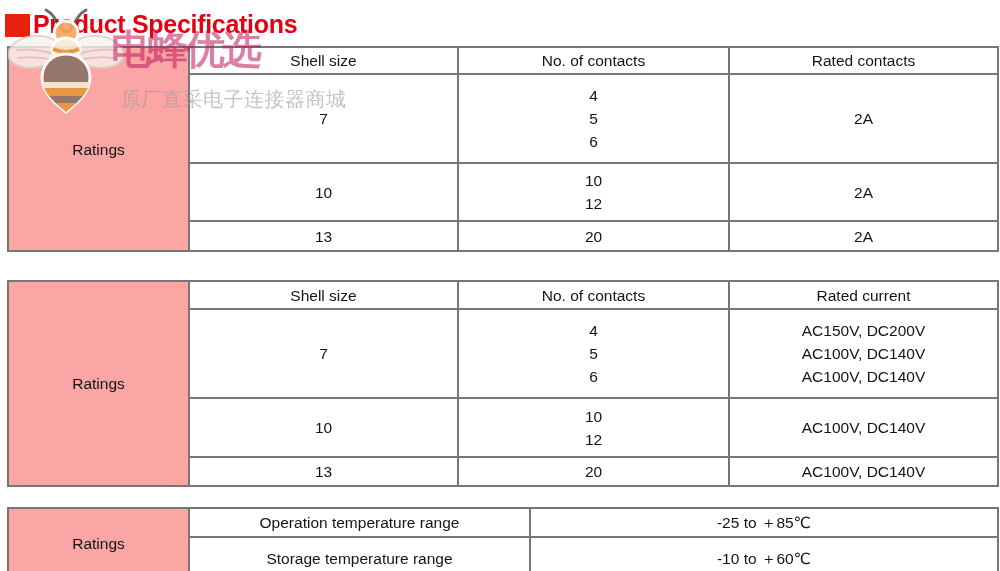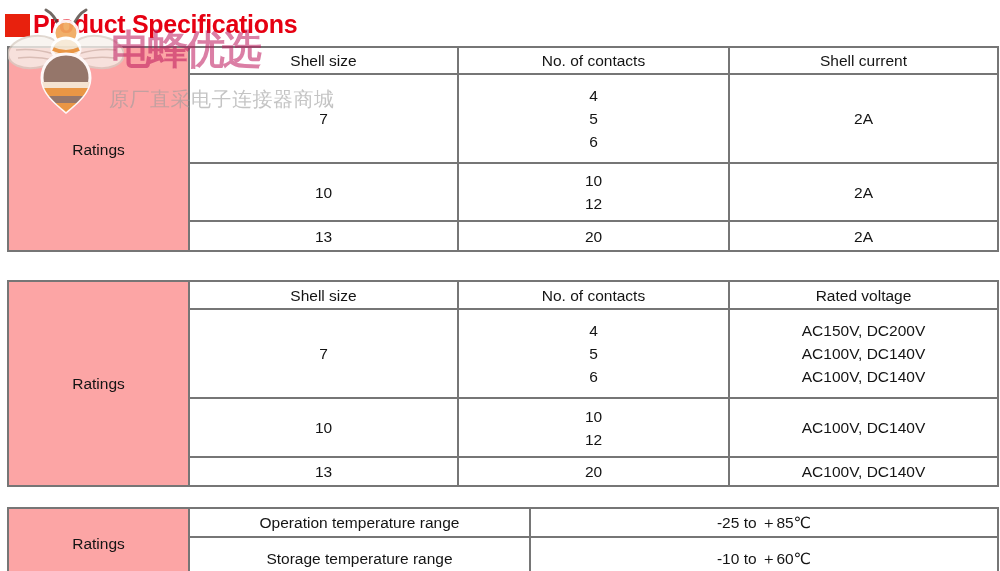--- a/index.html
+++ b/index.html
@@ -8,21 +8,21 @@
 
   
   .title-row{position:absolute;left:5px;top:11px;display:flex;align-items:flex-start;z-index:2;}
   .title-bullet{width:25px;height:23px;background:#e8210d;margin-top:3px;flex:0 0 auto;}
   .title-text{margin-left:3px;font-size:25px;font-weight:bold;color:#e60012;letter-spacing:-0.3px;line-height:27px;white-space:nowrap;}
 
   
   .watermark{position:absolute;left:0;top:0;z-index:6;pointer-events:none;}
   .wm-bee{position:absolute;left:8px;top:6px;opacity:0.92;}
   .wm-brand{position:absolute;left:111px;top:22px;font-size:40px;font-weight:bold;color:#be185d;opacity:0.55;letter-spacing:-3px;white-space:nowrap;}
-  .wm-tagline{position:absolute;left:109px;top:86px;font-size:20px;color:#9d9d9d;opacity:0.60;letter-spacing:0.5px;white-space:nowrap;}
+  .wm-tagline{position:absolute;left:121px;top:86px;font-size:20px;color:#9d9d9d;opacity:0.60;letter-spacing:0.5px;white-space:nowrap;}
 
   
   table.spec{position:absolute;left:7px;border-collapse:collapse;table-layout:fixed;width:990px;z-index:1;}
   table.spec td{border:2px solid #767676;text-align:center;vertical-align:middle;
     font-size:15.5px;color:#141414;padding:1px;line-height:23px;}
   td.ratings{background:#fca5a5;}
   .cell-lines div{line-height:23px;}
   #table1{top:46px;}
   #table2{top:280px;}
   #table3{top:507px;}
@@ -42,21 +42,21 @@
         <col style="width:181px">
         <col style="width:269px">
         <col style="width:271px">
         <col style="width:269px">
       </colgroup>
     <tbody>
         <tr style="height:26px">
       <td class="ratings" rowspan="4">Ratings</td>
       <td>Shell size</td>
       <td>No. of contacts</td>
-      <td>Shell current</td>
+      <td>Rated contacts</td>
     </tr>
     <tr style="height:89px">
       <td>7</td>
       <td>
             <div class="cell-lines">
         <div>4</div>
         <div>5</div>
         <div>6</div>
       </div>
           </td>
@@ -85,21 +85,21 @@
         <col style="width:181px">
         <col style="width:269px">
         <col style="width:271px">
         <col style="width:269px">
       </colgroup>
     <tbody>
         <tr style="height:28px">
       <td class="ratings" rowspan="4">Ratings</td>
       <td>Shell size</td>
       <td>No. of contacts</td>
-      <td>Rated voltage</td>
+      <td>Rated current</td>
     </tr>
     <tr style="height:89px">
       <td>7</td>
       <td>
             <div class="cell-lines">
         <div>4</div>
         <div>5</div>
         <div>6</div>
       </div>
           </td>

